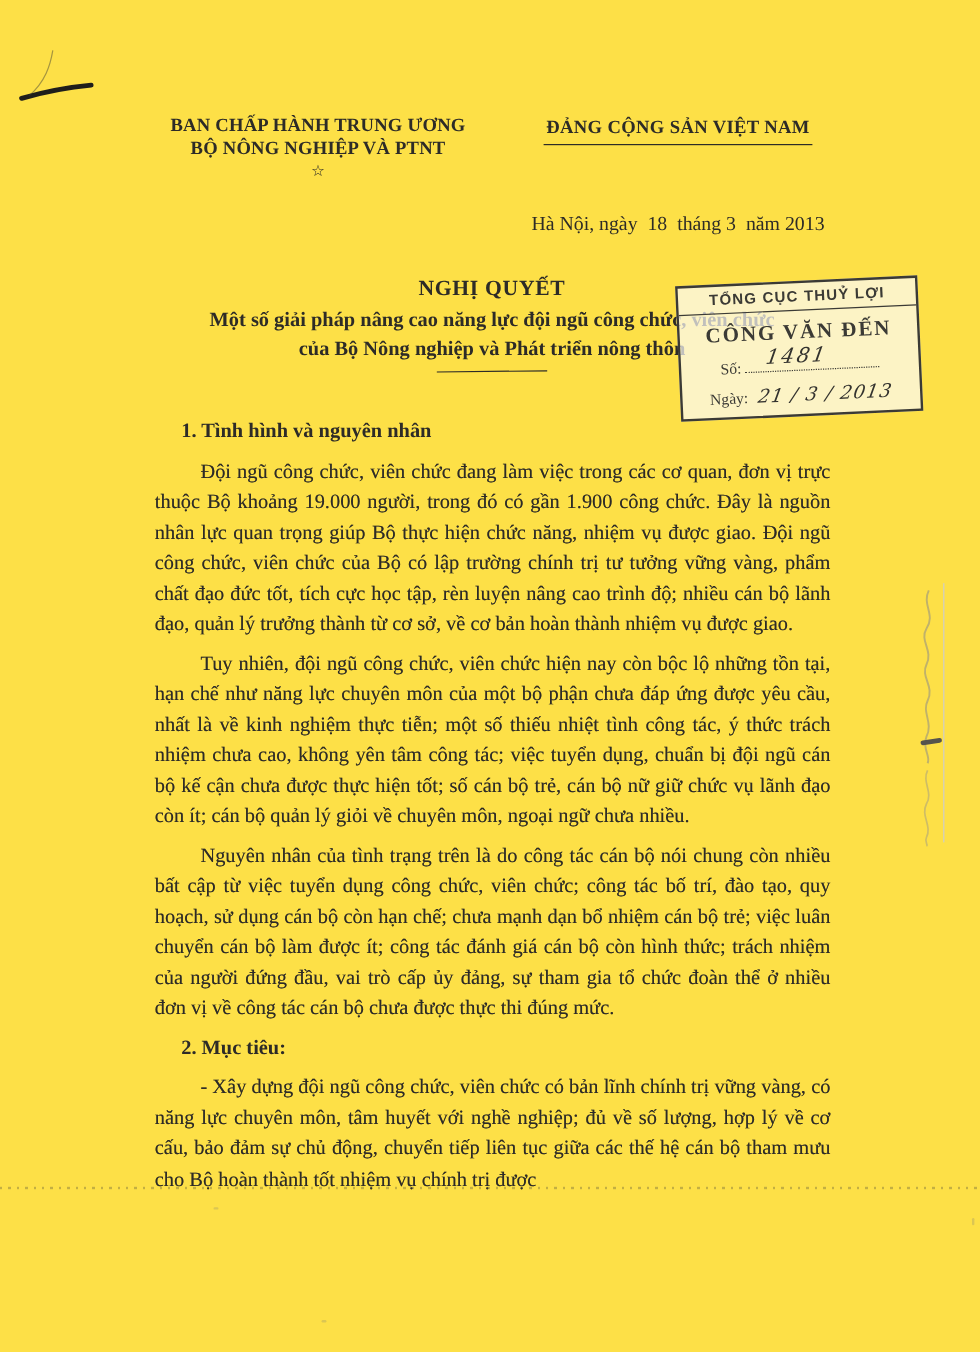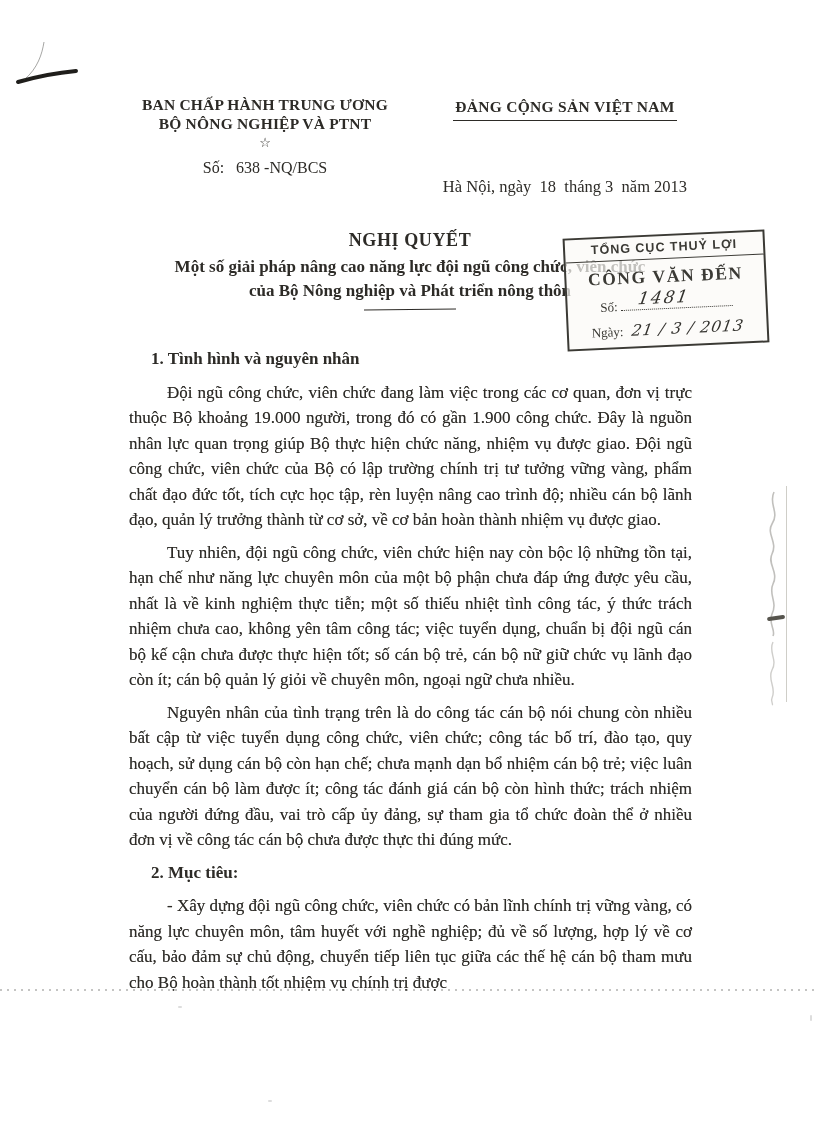--- a/index.html
+++ b/index.html
@@ -1,18 +1,18 @@
 <!DOCTYPE html>
 <html><head>
 <meta charset="utf-8">
 <style>
   html,body{margin:0;padding:0;background:#e8e8e6;}
   .page{
     position:relative; width:817px; height:1127px; margin:0 auto;
-    background:#ffffff; overflow:hidden;
+    background:#fde047; overflow:hidden;
     font-family:"Liberation Serif", serif; color:#2d2b27;
   }
   
   .header-left{position:absolute; left:100px; top:96px; width:330px; text-align:center;}
   .hl-line{font-weight:bold; font-size:15.5px; line-height:18.5px; letter-spacing:.2px;}
   .star{font-size:13px; line-height:14px; margin-top:3px; color:#2d2b27;}
   .doc-number{margin-top:9px; font-size:16px; white-space:pre;}
 
   .header-right{position:absolute; left:415px; top:98px; width:300px; text-align:center;}
   .party{display:inline-block; font-weight:bold; font-size:15.5px; letter-spacing:.3px;
@@ -72,21 +72,20 @@
 
   <svg class="pen-mark" width="80" height="55" viewBox="0 0 80 55">
     <path d="M8,42 C22,38 44,33 66,31" stroke="#1f1e1b" stroke-width="4" fill="none" stroke-linecap="round"></path>
     <path d="M34,2 C32,14 28,28 14,40" stroke="#3a3935" stroke-width="1" fill="none" opacity="0.45"></path>
   </svg>
 
   <div class="header-left">
     <div class="hl-line">BAN CHẤP HÀNH TRUNG ƯƠNG</div>
     <div class="hl-line">BỘ NÔNG NGHIỆP VÀ PTNT</div>
     <div class="star">☆</div>
-    <div class="doc-number">Số:   638 -NQ/BCS</div>
   </div>
 
   <div class="header-right">
     <div><span class="party">ĐẢNG CỘNG SẢN VIỆT NAM</span></div>
     <div class="place-date">Hà Nội, ngày  18  tháng 3  năm 2013</div>
   </div>
 
   <div class="title-block">
     <div class="doc-title">NGHỊ QUYẾT</div>
     <div class="doc-subtitle">Một số giải pháp nâng cao năng lực đội ngũ công chức, viên chức</div>

